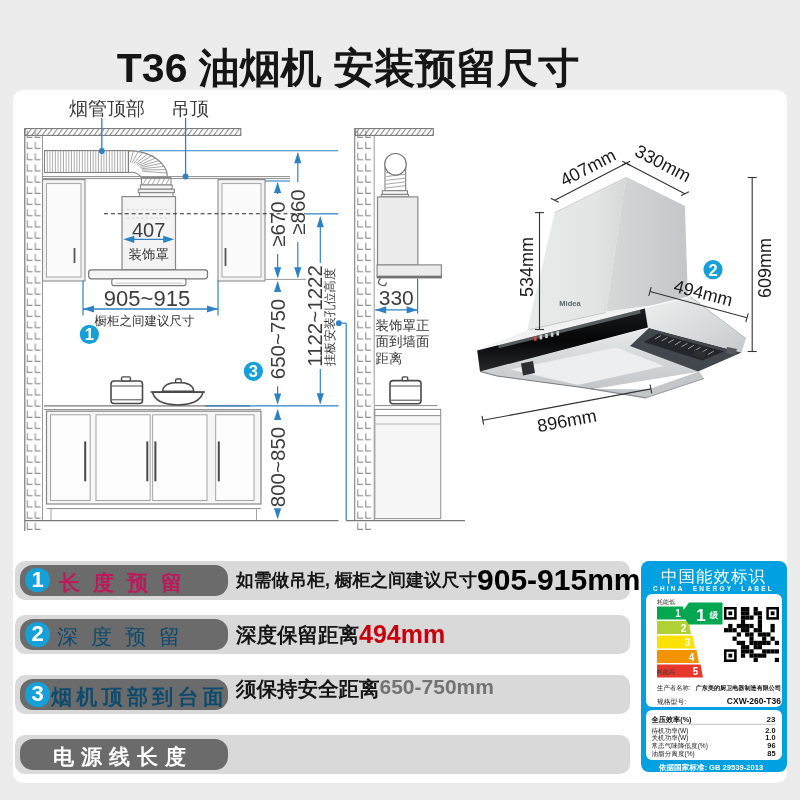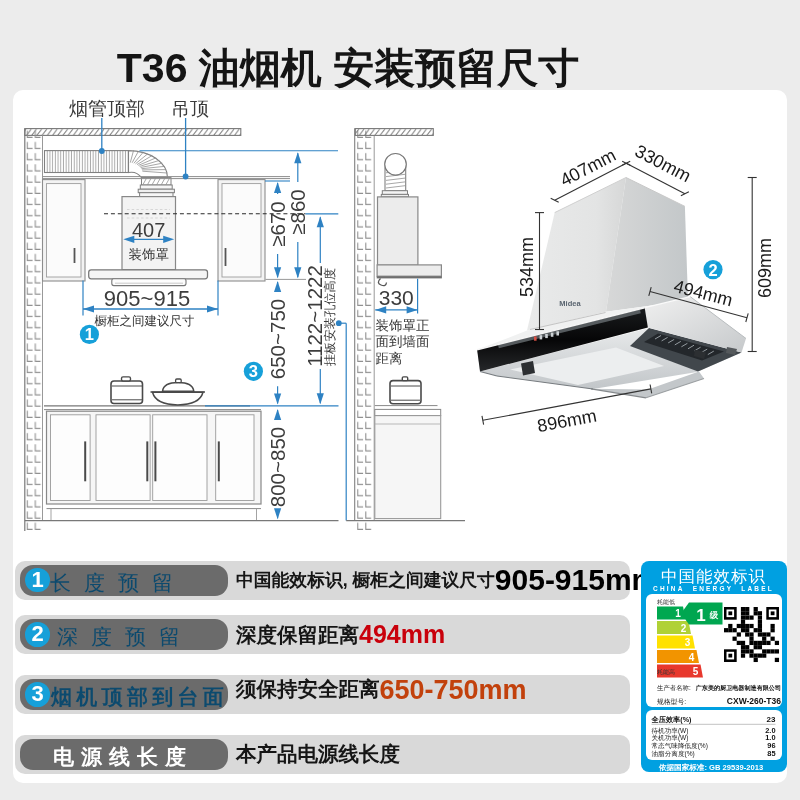--- a/index.html
+++ b/index.html
@@ -263,46 +263,45 @@
 <line x1="482.8" y1="420.3" x2="650.9" y2="388.9" stroke="#333" stroke-width="1.1"></line>
 <line x1="482.0" y1="415.9" x2="483.6" y2="424.7" stroke="#333" stroke-width="1.1"></line>
 <line x1="650.1" y1="384.5" x2="651.7" y2="393.3" stroke="#333" stroke-width="1.1"></line>
 <text transform="translate(568.1,426.7) rotate(-10.5)" font-size="18" fill="#1a1a1a" text-anchor="middle">896mm</text>
 <circle cx="713" cy="269.6" r="9.6" fill="#16a0d9"></circle>
 <text x="713.0" y="275.5" font-size="16.5" fill="#fff" text-anchor="middle" font-weight="700">2</text>
   </svg>
 <div style="position:absolute;left:15px;top:560.5px;width:614.5px;height:39px;background:#d9d9d9;border-radius:10px"></div>
 <div style="position:absolute;left:19.5px;top:564.5px;width:208px;height:31px;background:#6b6b6b;border-radius:13px"></div>
 <div style="position:absolute;left:25.4px;top:567.7px;width:24.6px;height:24.6px;background:#16a0d9;border-radius:50%;color:#fff;font-weight:bold;font-size:22px;text-align:center;line-height:24.6px">1</div>
-<div style="position:absolute;left:50px;top:568.5px;color:#0c4a6e;font-weight:normal;font-size:21px;letter-spacing:13px;white-space:nowrap">长度预留</div>
+<div style="position:absolute;left:59px;top:568.5px;color:#be185d;font-weight:bold;font-size:21px;letter-spacing:13px;white-space:nowrap">长度预留</div>
 <div style="position:absolute;left:236px;top:560.5px;height:39px;display:flex;align-items:center;font-size:17.8px;font-weight:bold;color:#151515;white-space:nowrap">
-    <span>中国能效标识, 橱柜之间建议尺寸</span>
+    <span>如需做吊柜, 橱柜之间建议尺寸</span>
     <span style="font-size:30px;color:#000000">905-915mm</span>
   </div>
 <div style="position:absolute;left:15px;top:615.0px;width:614.5px;height:39px;background:#d9d9d9;border-radius:10px"></div>
 <div style="position:absolute;left:19.5px;top:619.0px;width:208px;height:31px;background:#6b6b6b;border-radius:13px"></div>
 <div style="position:absolute;left:25.4px;top:622.2px;width:24.6px;height:24.6px;background:#16a0d9;border-radius:50%;color:#fff;font-weight:bold;font-size:22px;text-align:center;line-height:24.6px">2</div>
 <div style="position:absolute;left:57px;top:623.0px;color:#0c4a6e;font-weight:normal;font-size:21px;letter-spacing:13px;white-space:nowrap">深度预留</div>
 <div style="position:absolute;left:236px;top:615.0px;height:39px;display:flex;align-items:center;font-size:20.5px;font-weight:bold;color:#151515;white-space:nowrap">
     <span>深度保留距离</span>
     <span style="font-size:25px;color:#c9000b">494mm</span>
   </div>
 <div style="position:absolute;left:15px;top:675.0px;width:614.5px;height:39px;background:#d9d9d9;border-radius:10px"></div>
 <div style="position:absolute;left:19.5px;top:679.0px;width:208px;height:31px;background:#6b6b6b;border-radius:13px"></div>
 <div style="position:absolute;left:25.4px;top:682.2px;width:24.6px;height:24.6px;background:#16a0d9;border-radius:50%;color:#fff;font-weight:bold;font-size:22px;text-align:center;line-height:24.6px">3</div>
 <div style="position:absolute;left:51px;top:683.0px;color:#0c4a6e;font-weight:bold;font-size:21px;letter-spacing:4.3px;white-space:nowrap">烟机顶部到台面</div>
 <div style="position:absolute;left:236px;top:675.0px;height:39px;display:flex;align-items:flex-start;font-size:20.5px;font-weight:bold;color:#151515;white-space:nowrap">
     <span>须保持安全距离</span>
-    <span style="font-size:27px;color:#c2410c">650-750mm</span>
+    <span style="font-size:21px;color:#737373">650-750mm</span>
   </div>
 <div style="position:absolute;left:15px;top:734.5px;width:614.5px;height:39px;background:#d9d9d9;border-radius:10px"></div>
 <div style="position:absolute;left:19.5px;top:738.5px;width:208px;height:31px;background:#6b6b6b;border-radius:13px"></div>
 <div style="position:absolute;left:53px;top:742.5px;color:#fff;font-weight:bold;font-size:21px;letter-spacing:7px;white-space:nowrap">电源线长度</div>
 <div style="position:absolute;left:236px;top:734.5px;height:39px;display:flex;align-items:center;font-size:20.5px;font-weight:bold;color:#151515;white-space:nowrap">
-    <span>本产品电源线长度&nbsp;&nbsp; </span>
   </div>
 <div style="position:absolute;left:640.5px;top:561px;width:146px;height:211px;background:#00a0e1;border-radius:8px"></div>
 <div style="position:absolute;left:640.5px;top:566px;width:146px;text-align:center;color:#fff;font-weight:normal;font-size:16.5px;letter-spacing:1px">中国能效标识</div>
 <div style="position:absolute;left:640.5px;top:584.5px;width:146px;text-align:center;color:#fff;font-weight:bold;font-size:6.5px;letter-spacing:2.2px">CHINA&nbsp;&nbsp;ENERGY&nbsp;&nbsp;LABEL</div>
 <div style="position:absolute;left:645.5px;top:594px;width:136px;height:112.5px;background:#fff;border-radius:6px"></div>
 <div style="position:absolute;left:645.5px;top:709.5px;width:136px;height:50px;background:#fff;border-radius:6px"></div>
 <svg width="800" height="800" viewBox="0 0 800 800" style="position:absolute;left:0;top:0" font-family="Liberation Sans, sans-serif">
     <polygon points="657,606.5 683,606.5 685.5,619.5 657,619.5" fill="#00a850"></polygon>
 <text x="678" y="617.0" font-size="10" font-weight="bold" fill="#fff" text-anchor="middle">1</text>
 <polygon points="657,621.0 688.5,621.0 691.0,634.0 657,634.0" fill="#b0d136"></polygon>

